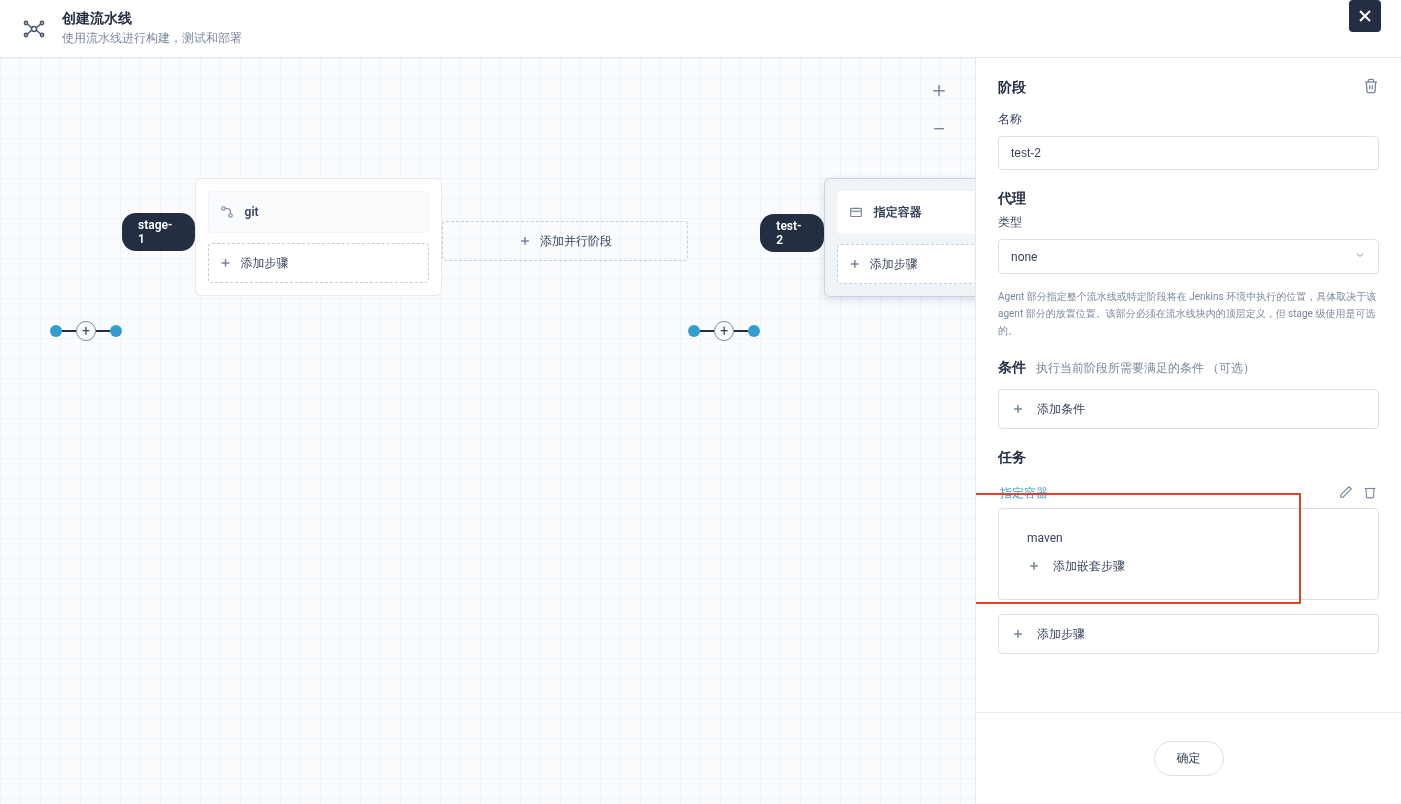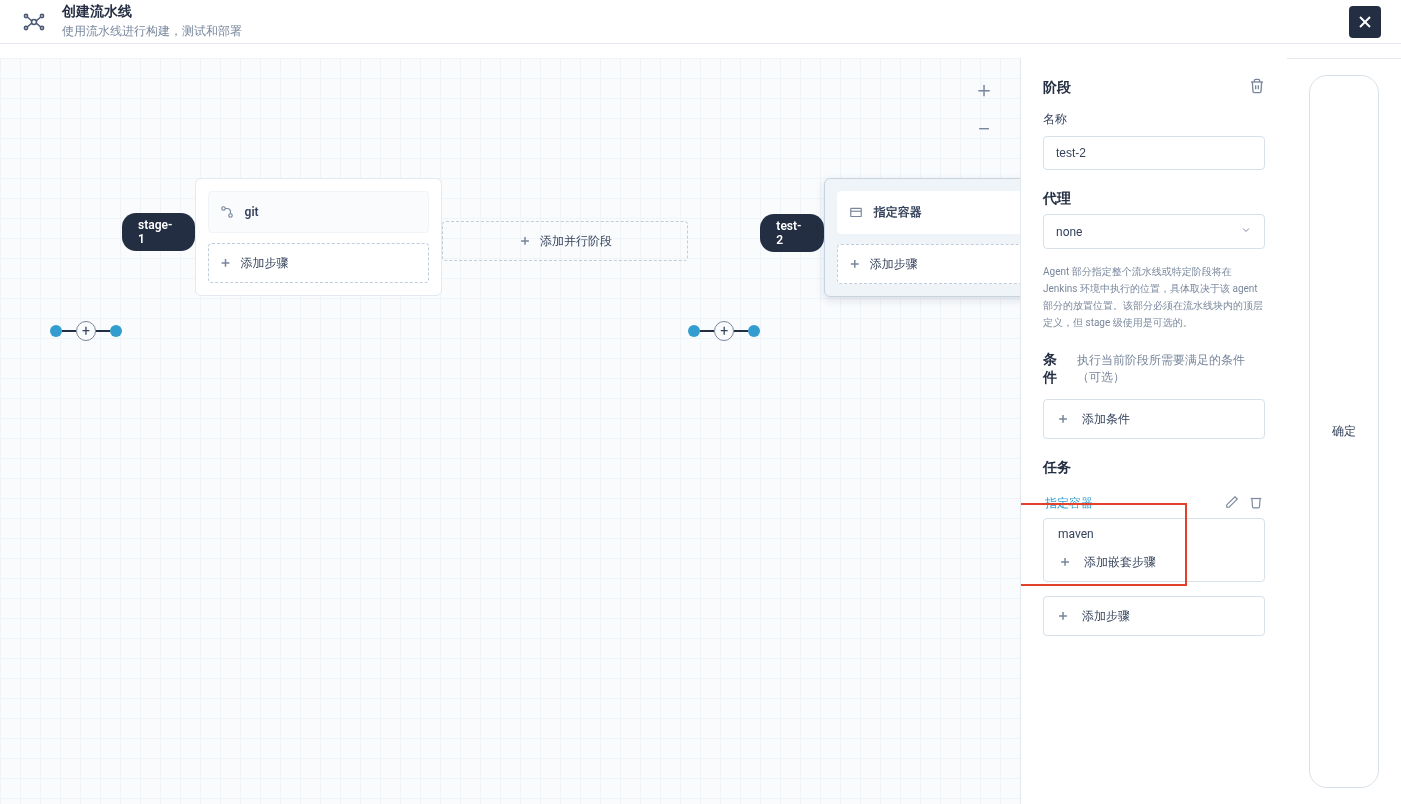--- a/index.html
+++ b/index.html
@@ -9,24 +9,23 @@
       color: #36435c;
       background: #fff;
       width: 1401px;
       height: 804px;
       overflow: hidden;
       position: relative;
     }
 
     
     .header {
-      height: 44px;
+      height: 58px;
       border-bottom: 1px solid #e3e9ef;
       display: flex;
-      align-items: center;
       padding: 0 20px;
       justify-content: space-between;
     }
     .header-left { display: flex; align-items: center; gap: 14px; }
     .header-icon {
       width: 28px; height: 28px;
       display: flex; align-items: center; justify-content: center;
       color: #4a5974;
     }
     .header-titles { display: flex; flex-direction: column; }
@@ -160,25 +159,25 @@
     .add-parallel-btn {
       width: 250px;
       margin-top: 8px;
       justify-content: center;
       background: transparent;
     }
     .plus-icon { color: #79879c; font-size: 14px; font-weight: bold; }
 
     
     .panel {
-      width: 381px;
+      width: 426px;
       border-left: 1px solid #e3e9ef;
       background: #fff;
       display: flex;
-      flex-direction: row;
+      flex-direction: column;
       position: relative;
     }
     .panel-body {
       flex: 1;
       padding: 20px 22px;
       overflow-y: auto;
     }
     .panel-row-head {
       display: flex; justify-content: space-between; align-items: center;
       margin-bottom: 14px;
@@ -240,21 +239,21 @@
     .task-head {
       display: flex; justify-content: space-between; align-items: center;
       padding: 6px 2px;
     }
     .task-link { color: #329dce; font-size: 12px; cursor: pointer; }
     .task-actions { display: flex; gap: 10px; }
     .task-sub {
       border: 1px solid #d8e0ea;
       border-top: none;
       border-radius: 0 0 4px 4px;
-      padding: 0;
+      padding: 14px;
     }
     .task-sub-label {
       font-size: 12px;
       color: #36435c;
       padding: 8px 14px 4px 14px;
     }
     .nested-btn{
       display: flex; align-items: center; gap: 12px;
       padding: 8px 14px 10px 14px;
       cursor: pointer;
@@ -262,22 +261,22 @@
       color: #36435c;
       font-weight: 500;
     }
     .highlight-box{
       position:absolute;
       border: 2px solid #e2412d;
       pointer-events:none;
     }
     .panel-footer {
       border-top: 1px solid #e3e9ef;
-      padding: 16px 22px;
-      display: flex; justify-content: flex-start;
+      padding: 28px 22px;
+      display: flex; justify-content: center;
     }
     .confirm-btn {
       border: 1px solid #d8e0ea;
       border-radius: 18px;
       padding: 8px 22px;
       background: #fff;
       cursor: pointer;
       font-size: 12px;
       color: #36435c;
     }
@@ -408,20 +407,21 @@
               <path d="M8 6V4a2 2 0 0 1 2-2h4a2 2 0 0 1 2 2v2"></path>
             </svg>
         </span>
       </div>
 
       <label class="field-label">名称</label>
       <input class="text-input" value="test-2" style="">
 
       <div class="spacer"></div>
       <div class="panel-section-title" style="margin-bottom:6px;">代理</div>
+      <label class="field-label">类型</label>
       <div class="select-input">
         <span>none</span>
         <span style="color:#79879c;">
           <svg width="12" height="12" viewBox="0 0 24 24" fill="none" stroke="currentColor" stroke-width="2">
               <polyline points="6 9 12 15 18 9"></polyline>
             </svg>
         </span>
       </div>
       <div class="help-text">Agent 部分指定整个流水线或特定阶段将在 Jenkins 环境中执行的位置，具体取决于该 agent 部分的放置位置。该部分必须在流水线块内的顶层定义，但 stage 级使用是可选的。</div>
 

